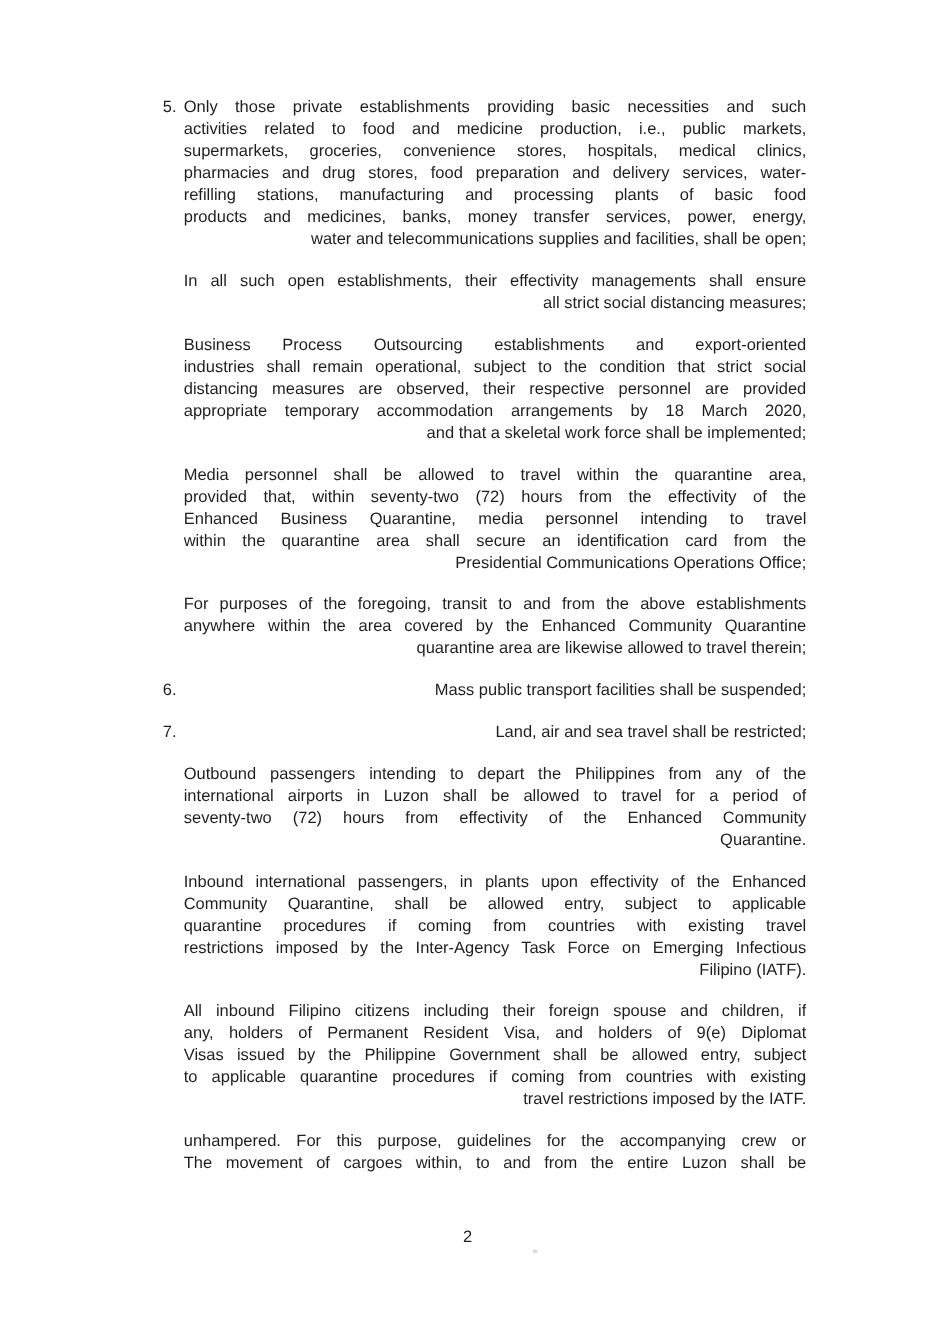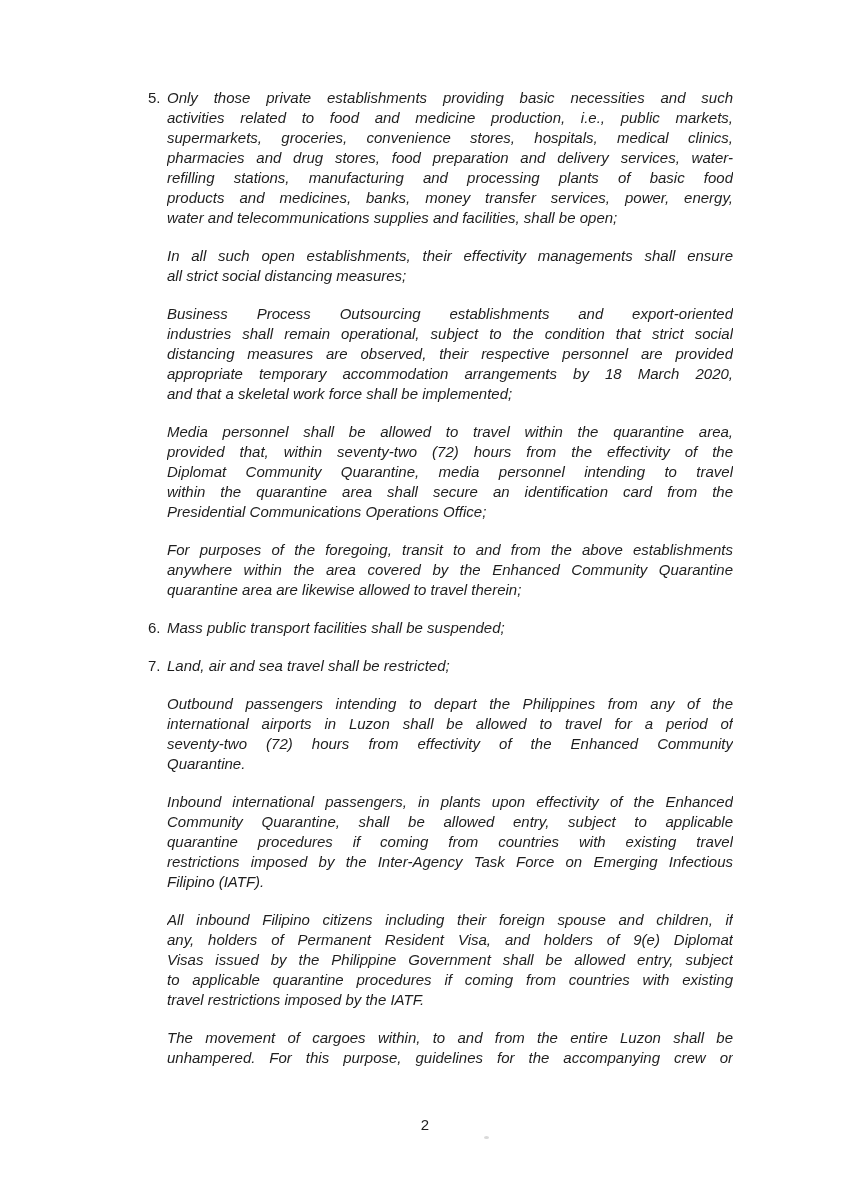--- a/index.html
+++ b/index.html
@@ -30,38 +30,37 @@
     flex: 0 0 19px;
     width: 19px;
     font-size: 15px;
     line-height: 20px;
   }
   .body {
     width: 582px;
   }
   .para {
     margin: 0 16px 18px 0;
-    font-style: italic;
   }
   .line {
     height: 20px;
     line-height: 20px;
     font-size: 15px;
     overflow: hidden;
     text-align: justify;
   }
   
   .line.just::after {
     content: "";
     display: inline-block;
     width: 100%;
     height: 0;
   }
   .line.last {
-    text-align: left;
+    text-align: right;
   }
   .page-number {
     position: absolute;
     top: 1115px;
     left: 0;
     width: 850px;
     text-align: center;
     font-size: 15px;
     line-height: 20px;
   }
@@ -99,21 +98,21 @@
           <div class="para">
             <div class="line just">Business Process Outsourcing establishments and export-oriented</div>
             <div class="line just">industries shall remain operational, subject to the condition that strict social</div>
             <div class="line just">distancing measures are observed, their respective personnel are provided</div>
             <div class="line just">appropriate temporary accommodation arrangements by 18 March 2020,</div>
             <div class="line last">and that a skeletal work force shall be implemented;</div>
           </div>
           <div class="para">
             <div class="line just">Media personnel shall be allowed to travel within the quarantine area,</div>
             <div class="line just">provided that, within seventy-two (72) hours from the effectivity of the</div>
-            <div class="line just">Diplomat Community Quarantine, media personnel intending to travel</div>
+            <div class="line just">Enhanced Business Quarantine, media personnel intending to travel</div>
             <div class="line just">within the quarantine area shall secure an identification card from the</div>
             <div class="line last">Presidential Communications Operations Office;</div>
           </div>
           <div class="para">
             <div class="line just">For purposes of the foregoing, transit to and from the above establishments</div>
             <div class="line just">anywhere within the area covered by the Enhanced Community Quarantine</div>
             <div class="line last">quarantine area are likewise allowed to travel therein;</div>
           </div>
         </div>
       </div>
@@ -145,21 +144,21 @@
             <div class="line last">Filipino (IATF).</div>
           </div>
           <div class="para">
             <div class="line just">All inbound Filipino citizens including their foreign spouse and children, if</div>
             <div class="line just">any, holders of Permanent Resident Visa, and holders of 9(e) Diplomat</div>
             <div class="line just">Visas issued by the Philippine Government shall be allowed entry, subject</div>
             <div class="line just">to applicable quarantine procedures if coming from countries with existing</div>
             <div class="line last">travel restrictions imposed by the IATF.</div>
           </div>
           <div class="para">
+            <div class="line just">unhampered. For this purpose, guidelines for the accompanying crew or</div>
             <div class="line just">The movement of cargoes within, to and from the entire Luzon shall be</div>
-            <div class="line just">unhampered. For this purpose, guidelines for the accompanying crew or</div>
           </div>
         </div>
       </div>
     </div>
   <div class="page-number">2</div>
   <div class="artifact-dot"></div>
 </div>
 
 </body></html>

